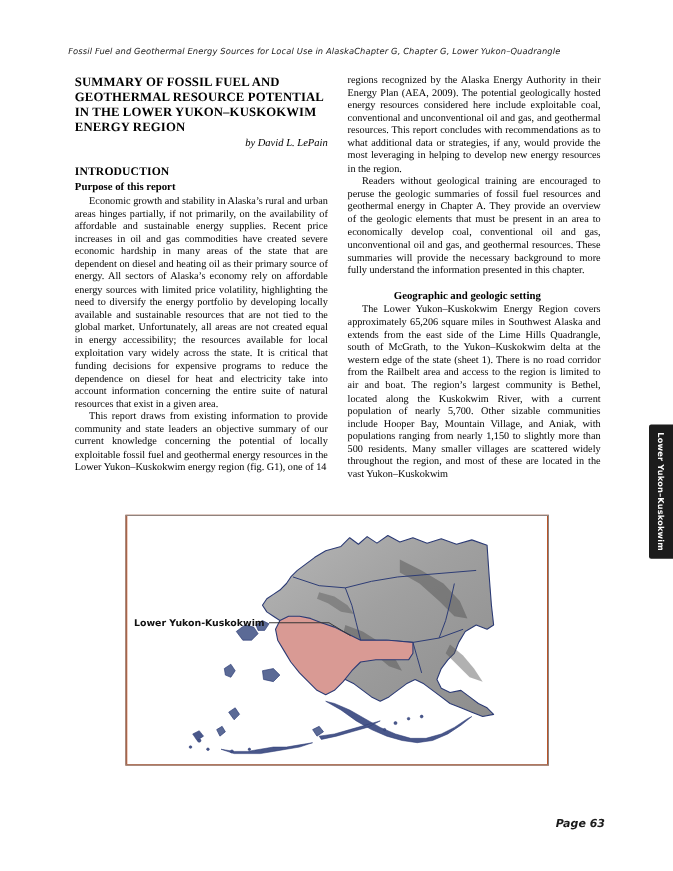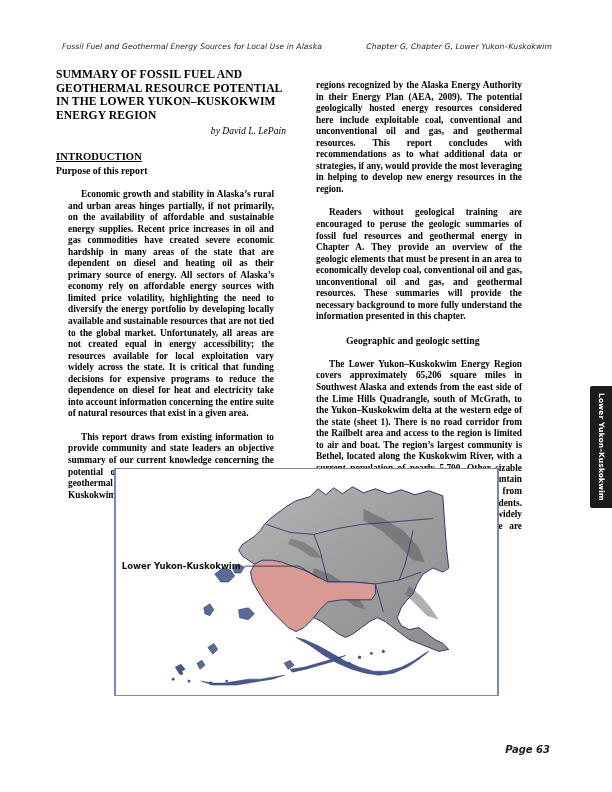--- a/index.html
+++ b/index.html
@@ -21,35 +21,35 @@
     inset: 0;
   }
 
   
   .running-head {
     position: absolute;
     left: 62px;
     top: 42px;
     width: 490px;
     display: flex;
-    justify-content: space-between;
+    justify-content: flex-start;
     align-items: baseline;
     font-family: "DejaVu Sans", sans-serif;
     font-style: italic;
     font-size: 7.6px;
     color: #1a1a1a;
     letter-spacing: 0.1px;
   }
   .running-head .left { white-space: nowrap; }
   .running-head .right { white-space: nowrap; }
 
   
   .columns {
     position: absolute;
-    left: 56px;
+    left: 68px;
     top: 68px;
     width: 478px;
     display: flex;
     gap: 18px;
   }
   .col {
     width: 230px;
   }
 
   .doc-title {
@@ -66,41 +66,39 @@
     line-height: 12px;
     margin: 0 0 14px 0;
     text-align: right;
   }
   h2.section {
     font-weight: bold;
     font-size: 10.6px;
     line-height: 12.6px;
     margin: 0 0 1px 0;
     letter-spacing: 0.1px;
-    text-decoration: underline;
   }
   h3.subsection {
     font-weight: bold;
     font-size: 9.8px;
     line-height: 12px;
     margin: 0 0 1px 0;
   }
   h3.subsection.spaced {
     margin-top: 11px;
     margin-left: 42px;
   }
   p.body {
     font-size: 9.3px;
     line-height: 11.55px;
     text-align: justify;
     text-justify: inter-word;
-    margin: 12px;
+    margin: 0;
     text-indent: 13px;
     hyphens: none;
-    font-weight: bold;
   }
   p.body.noindent {
     text-indent: 0;
   }
 
   
   .side-tab {
     position: absolute;
     right: 0px;
     top: 386px;
@@ -123,21 +121,21 @@
   }
 
   
   .figure {
     position: absolute;
     left: 114px;
     top: 468px;
     width: 385px;
     height: 228px;
     border: 1px solid #8a8a8a;
-    background: #1d4ed8;
+    background: #c2410c;
     box-sizing: border-box;
     overflow: hidden;
   }
   .figure svg {
     display: block;
     width: 100%;
     height: 100%;
   }
   .fig-caption {
     position: absolute;
@@ -169,21 +167,21 @@
     fill: #111111;
   }
 </style>
 </head>
 <body>
 
 <div class="page">
 
   <div class="running-head">
     <span class="left">Fossil Fuel and Geothermal Energy Sources for Local Use in Alaska</span>
-    <span class="right">Chapter G, Chapter G, Lower Yukon–Kuskokwim</span>
+    <span class="right">Chapter G, Chapter G, Lower Yukon–Quadrangle</span>
   </div>
 
   <div class="columns">
 
     <div class="col">
       <h1 class="doc-title">SUMMARY OF FOSSIL FUEL AND GEOTHERMAL RESOURCE POTENTIAL IN THE LOWER YUKON–KUSKOKWIM ENERGY REGION</h1>
       <div class="byline">by David L. LePain</div>
       <h2 class="section">INTRODUCTION</h2>
       <h3 class="subsection">Purpose of this report</h3>
       <p class="body">Economic growth and stability in Alaska’s rural and urban areas hinges partially, if not primarily, on the availability of affordable and sustainable energy supplies. Recent price increases in oil and gas commodities have created severe economic hardship in many areas of the state that are dependent on diesel and heating oil as their primary source of energy. All sectors of Alaska’s economy rely on affordable energy sources with limited price volatility, highlighting the need to diversify the energy portfolio by developing locally available and sustainable resources that are not tied to the global market. Unfortunately, all areas are not created equal in energy accessibility; the resources available for local exploitation vary widely across the state. It is critical that funding decisions for expensive programs to reduce the dependence on diesel for heat and electricity take into account information concerning the entire suite of natural resources that exist in a given area.</p>

